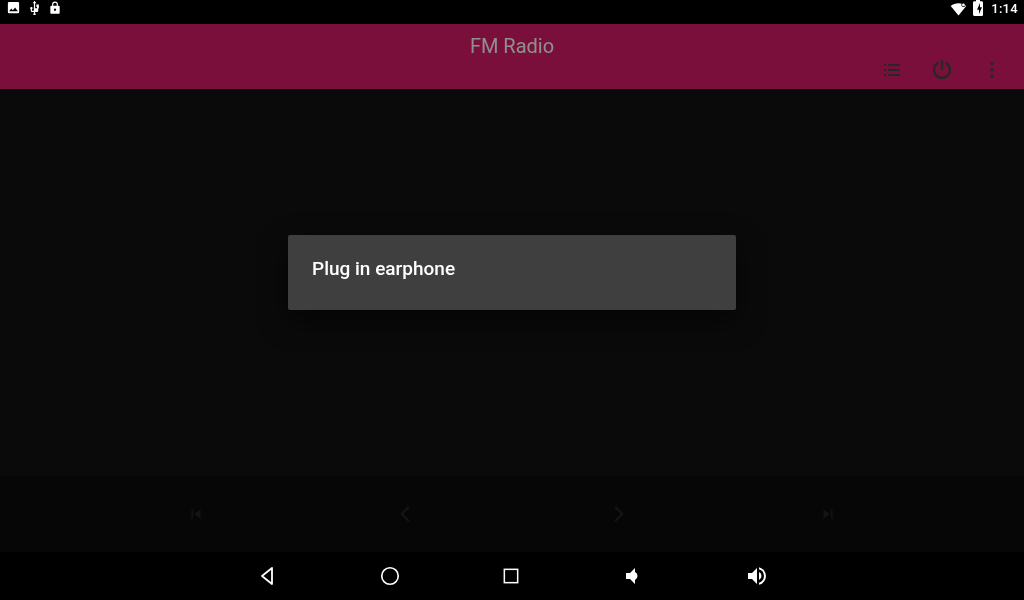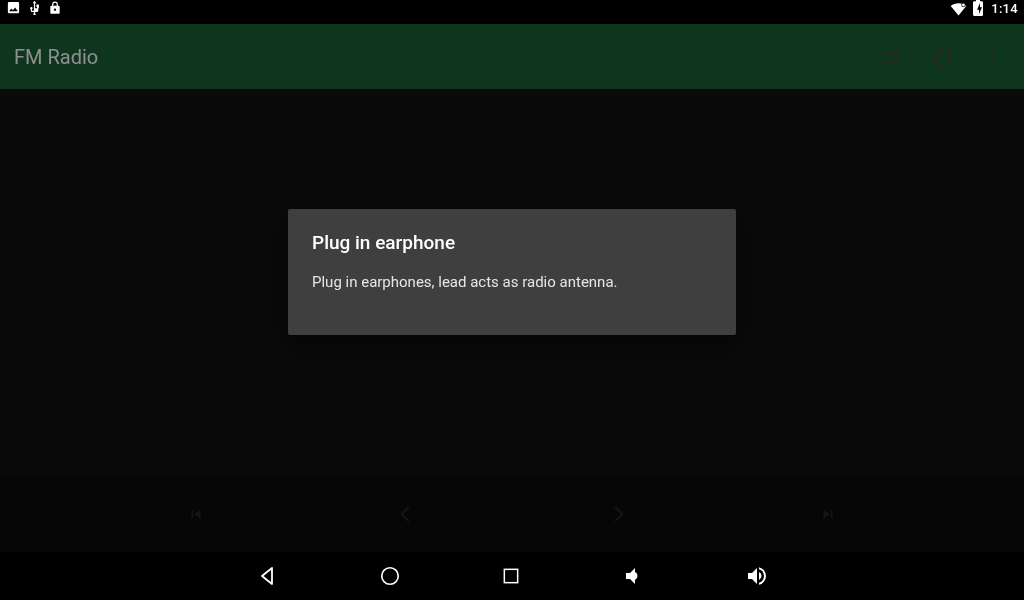--- a/index.html
+++ b/index.html
@@ -34,25 +34,26 @@
   }
   .status-bar .sb-right { margin-left: auto; }
   .sb-icon svg { display: block; }
   .sb-time { letter-spacing: 0.3px; margin-left: 2px; }
 
   
   .action-bar {
     position: absolute;
     top: 24px; left: 0; right: 0;
     height: 65px;
-    background: #14532d;
-    display: flex;
-    align-items: center;
-    padding: 16px 14px;
+    background: #be185d;
+    display: flex;
+    align-items: center;
+    padding: 10px 14px;
     box-sizing: border-box;
+    flex-direction: column;
   }
   .app-title {
     font-size: 20px;
     font-weight: 400;
     color: #dcdcdc;
   }
   .action-bar .ab-right {
     margin-left: auto;
     display: flex;
     align-items: center;
@@ -258,15 +259,14 @@
         <path d="M3 9v6h4l5 5V4L7 9H3z"></path>
         <path d="M16.5 12a4.5 4.5 0 0 0-2.5-4v8a4.5 4.5 0 0 0 2.5-4z"></path>
         <path d="M14 3.23v2.06a7 7 0 0 1 0 13.42v2.06a9 9 0 0 0 0-17.54z"></path>
       </svg>
   </span>
 </div>
 
 <div class="dialog-scrim">
   <div class="dialog">
     <div class="dialog-title">Plug in earphone</div>
-    <div class="dialog-message">Plug in earphones, lead acts as radio antenna.</div>
   </div>
 </div>
 
 </body></html>

